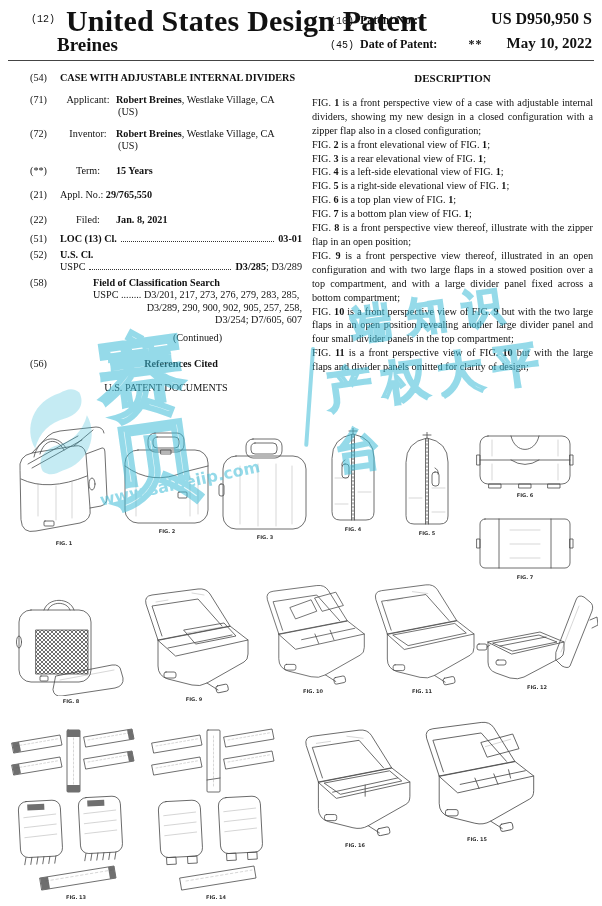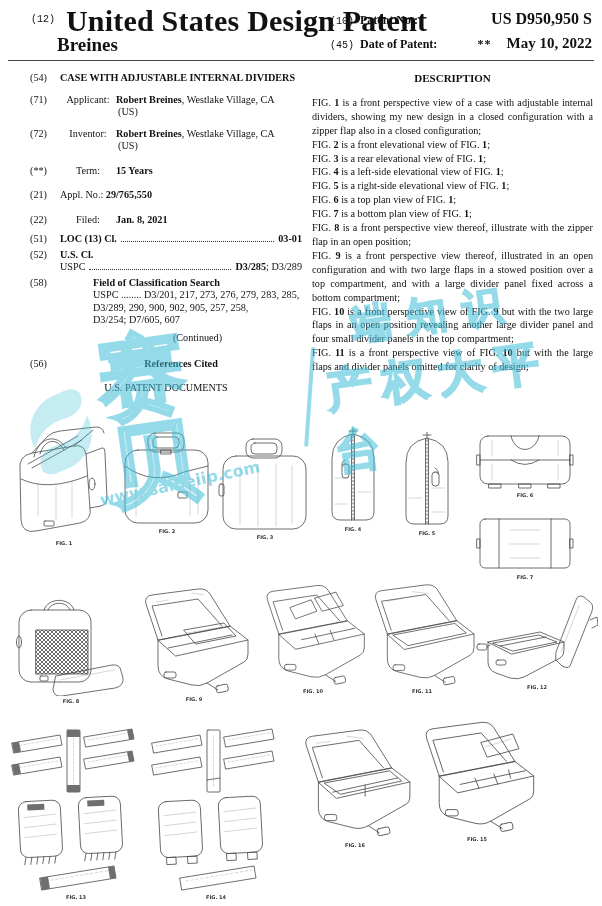--- a/index.html
+++ b/index.html
@@ -9,31 +9,31 @@
   .hnum{font-size:10px;font-family:Liberation Mono, monospace;}
   .h-title{position:absolute;left:66px;top:4px;font-size:30px;font-weight:bold;letter-spacing:.2px;}
   .h-num12{position:absolute;left:31px;top:14px;}
   .h-author{position:absolute;left:57px;top:34px;font-size:19px;font-weight:bold;}
   .h-right{position:absolute;left:330px;top:10px;width:262px;font-size:12px;}
   .h-row{display:flex;align-items:baseline;margin-bottom:7px;}
   .h-row .hnum{margin-right:6px;}
   .h-row .hlabel{font-weight:bold;}
   .h-patno{margin-left:auto;font-size:16px;font-weight:bold;}
   .h-stars{margin-left:auto;font-weight:bold;font-size:12px;letter-spacing:1px;}
-  .h-date{font-size:15px;font-weight:bold;margin-left:15px;}
+  .h-date{font-size:15px;font-weight:bold;margin-left:24px;}
   .hr{position:absolute;left:8px;right:8px;top:60px;border-top:1.6px solid #444;}
   
   .leftcol{position:absolute;left:30px;top:72px;width:272px;font-size:10.2px;line-height:12.5px;}
   .row{display:flex;margin-bottom:9px;}
   .num{flex:0 0 30px;}
   .body{flex:1;}
   .lbl{display:inline-block;min-width:56px;text-align:center;}
   .leader{flex:1;border-bottom:1.2px dotted #333;margin:0 4px 2px;}
   .flexline{display:flex;align-items:baseline;}
-  .r-align{text-align:left;}
+  .r-align{text-align:right;}
   .center{text-align:center;}
   .ind2{margin-left:58px;}
   b{font-weight:bold;}
   .rightcol{position:absolute;left:312px;top:72px;width:281px;font-size:10.2px;line-height:13.9px;}
   .desc-head{text-align:center;font-weight:bold;font-size:11px;margin-bottom:10px;}
   .desc-p{margin:0;text-align:justify;}
   
   .fig{position:absolute;}
   .fig svg{display:block;}
   .fig path,.fig rect,.fig line,.fig ellipse,.fig circle{stroke:#4a4a4a;stroke-width:.8;fill:none;stroke-linejoin:round;stroke-linecap:round;}

